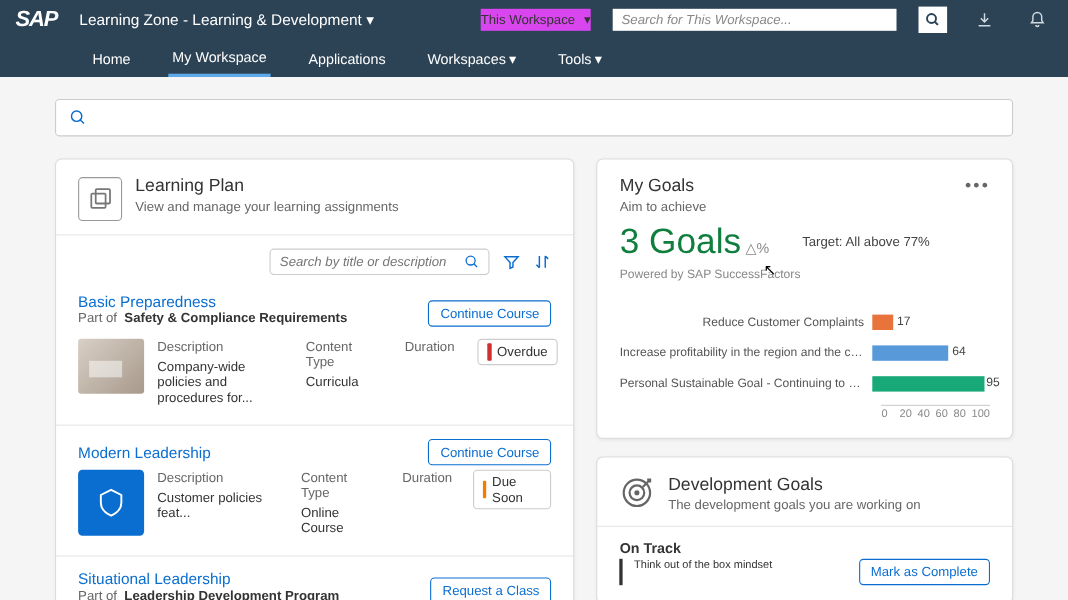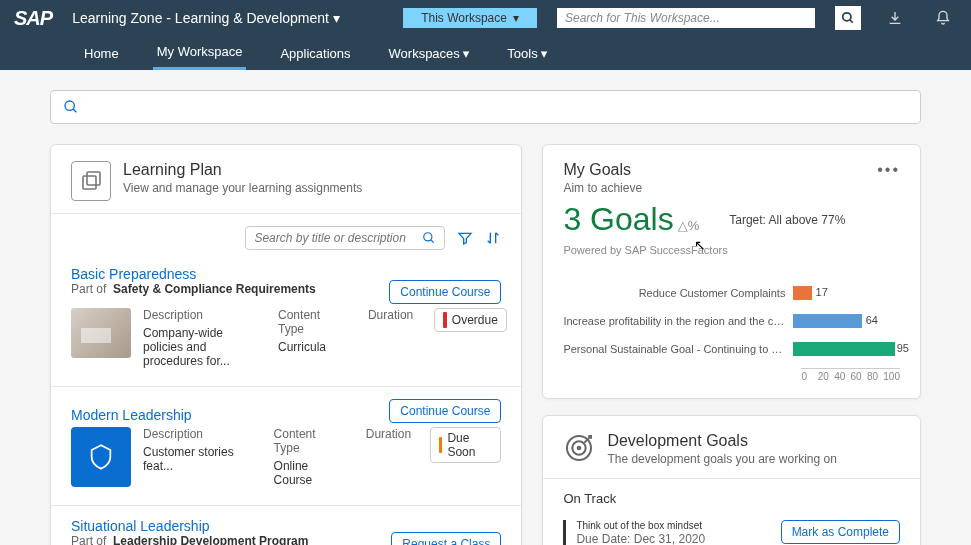--- a/index.html
+++ b/index.html
@@ -2,21 +2,21 @@
 <html><head>
 <meta charset="utf-8">
 <style>
 * { box-sizing: border-box; margin: 0; padding: 0; }
 body { font-family: Arial, sans-serif; font-size: 13px; background: #f5f5f5; color: #333; }
 .header { background: #2c4356; color: #fff; }
 .header-top { display: flex; align-items: center; padding: 6px 14px; gap: 20px; }
 .logo { font-weight: 900; font-size: 20px; font-style: italic; color: #fff; letter-spacing: -1px; }
 .workspace-title { font-size: 14px; display: flex; align-items: center; gap: 4px; cursor: pointer; }
 .spacer { flex: 1; }
-.scope-select { background: #7dd3fc; color: #333; padding: 3px 18px; font-size: 12px; display: flex; align-items: center; gap: 6px; cursor: pointer; min-width: 100px; }
+.scope-select { background: #d946ef; color: #333; padding: 3px 0; font-size: 12px; display: flex; align-items: center; gap: 6px; cursor: pointer; min-width: 100px; }
 .top-search { background: #fff; color: #333; padding: 3px 8px; width: 258px; font-size: 12px; border: none; }
 .top-search::placeholder { font-style: italic; color: #888; }
 .icon-btn { background: #fff; color: #2c4356; width: 26px; height: 24px; display: flex; align-items: center; justify-content: center; cursor: pointer; }
 .header-icon { color: #d1dae0; font-size: 16px; cursor: pointer; padding: 0 6px; }
 .nav { display: flex; gap: 30px; padding: 0 80px; font-size: 13px; }
 .nav-item { padding: 8px 4px; cursor: pointer; display: flex; align-items: center; gap: 3px; }
 .nav-item.active { border-bottom: 3px solid #5da9e9; }
 .container { padding: 20px 50px; }
 .search-bar { background: #fff; border: 1px solid #ccc; border-radius: 4px; padding: 8px 12px; display: flex; align-items: center; margin-bottom: 20px; }
 .search-bar input { flex: 1; border: none; outline: none; font-size: 14px; font-style: italic; color: #888; }
@@ -27,21 +27,21 @@
 .card-header { display: flex; gap: 12px; align-items: flex-start; }
 .card-icon { width: 40px; height: 40px; border: 1.5px solid #999; border-radius: 4px; display: flex; align-items: center; justify-content: center; color: #666; }
 .card-title { font-size: 16px; color: #333; }
 .card-sub { font-size: 12px; color: #666; margin-top: 2px; }
 .hr { border: none; border-top: 1px solid #e5e5e5; margin: 12px -20px; }
 .filter-row { display: flex; justify-content: flex-end; align-items: center; gap: 12px; margin-bottom: 16px; }
 .filter-search { border: 1px solid #ccc; border-radius: 4px; padding: 4px 8px; display: flex; width: 200px; }
 .filter-search input { flex: 1; border: none; outline: none; font-style: italic; font-size: 12px; color: #888; }
 .filter-icon { color: #0a6ed1; cursor: pointer; font-size: 15px; }
 .course { margin-bottom: 18px; }
-.course-top { display: flex; justify-content: space-between; align-items: flex-end; margin-bottom: 4px; }
+.course-top { display: flex; justify-content: space-between; align-items: center; margin-bottom: 4px; }
 .course-title { color: #0a6ed1; cursor: pointer; font-size: 14px; }
 .course-partof { font-size: 12px; color: #333; margin-bottom: 8px; }
 .course-partof .label { color: #666; }
 .btn { border: 1px solid #0a6ed1; color: #0a6ed1; background: #fff; border-radius: 4px; padding: 4px 10px; font-size: 12px; cursor: pointer; }
 .course-body { display: flex; gap: 12px; align-items: flex-start; }
 .thumb { width: 60px; height: 50px; background: linear-gradient(135deg,#d8cfc5,#a89a8c); border-radius: 3px; position: relative; }
 .thumb::after { content: ""; position: absolute; left: 10px; top: 20px; width: 30px; height: 15px; background: rgba(255,255,255,0.5); }
 .thumb-blue { width: 60px; height: 60px; background: #0a6ed1; border-radius: 4px; display:flex; align-items:center; justify-content:center; color:#fff; font-size:20px; }
 .meta { display: flex; gap: 24px; flex: 1; font-size: 12px; }
 .meta-col { min-width: 0; }
@@ -59,21 +59,21 @@
 .powered { font-size: 11px; color: #888; margin-top: 6px; }
 .chart { margin-top: 28px; }
 .chart-row { display: flex; align-items: center; margin-bottom: 10px; font-size: 11px; color: #555; }
 .chart-label { width: 230px; text-align: right; padding-right: 8px; white-space: nowrap; overflow: hidden; text-overflow: ellipsis; }
 .chart-bar-area { flex: 1; position: relative; height: 18px; }
 .chart-bar { position: absolute; top: 2px; height: 14px; left: 0; }
 .chart-val { position: absolute; top: 2px; font-size: 11px; color: #444; }
 .axis { display: flex; margin-left: 238px; border-top: 1px solid #ccc; padding-top: 2px; font-size: 10px; color: #888; position:relative; }
 .axis span { flex: 1; text-align: left; }
 .dev-card-head { display: flex; gap: 12px; align-items: flex-start; margin-bottom: 12px; }
-.track-label { font-weight: normal; font-size: 13px; margin-bottom: 14px; }
+.track-label { font-weight: bold; font-size: 13px; margin-bottom: 2px; }
 .dev-item { border-left: 3px solid #333; padding-left: 10px; display: flex; justify-content: space-between; align-items: flex-start; }
 .dev-item-title { font-size: 10px; margin-bottom: 1px; }
 .dev-item-due { font-size: 12px; color: #666; }
 .cursor-fake { position: absolute; left: 694px; top: 237px; font-size: 14px; color: #000; pointer-events: none; }
 svg { display: block; }
 </style>
 </head>
 <body>
 
 <div class="header">
@@ -216,21 +216,21 @@
           </div>
           <div class="course-body">
             <div class="thumb-blue">
               <svg width="28" height="28" viewBox="0 0 24 24" fill="none" stroke="#fff" stroke-width="1.5">
                   <path d="M12 2 4 6v6c0 5 3.5 8 8 10 4.5-2 8-5 8-10V6l-8-4z"></path>
                 </svg>
             </div>
             <div class="meta">
               <div class="meta-col" style="width:120px;">
                 <div class="meta-label">Description</div>
-                <div class="meta-val">Customer stories feat...</div>
+                <div class="meta-val">Customer policies feat...</div>
               </div>
               <div class="meta-col">
                 <div class="meta-label">Content Type</div>
                 <div class="meta-val">Online Course</div>
               </div>
               <div class="meta-col">
                 <div class="meta-label">Duration</div>
               </div>
               <div class="meta-col">
                 <div class="status-pill">
@@ -320,21 +320,20 @@
           <div>
             <div class="card-title">Development Goals</div>
             <div class="card-sub">The development goals you are working on</div>
           </div>
         </div>
         <hr class="hr">
         <div class="track-label">On Track</div>
         <div class="dev-item">
           <div>
             <div class="dev-item-title">Think out of the box mindset</div>
-            <div class="dev-item-due">Due Date: Dec 31, 2020</div>
           </div>
           <button class="btn">Mark as Complete</button>
         </div>
       </div>
     </div>
   </div>
 </div>
 
 <span class="cursor-fake">↖</span>
 

